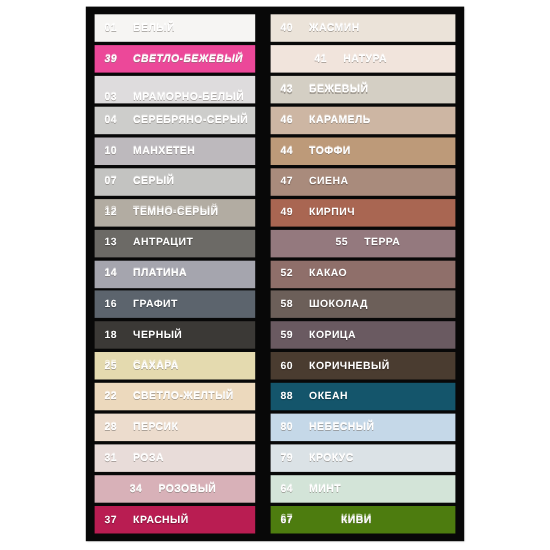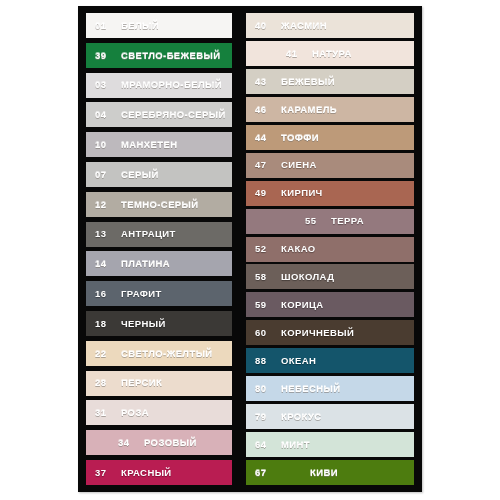--- a/index.html
+++ b/index.html
@@ -80,25 +80,25 @@
 </style>
 </head>
 <body>
 
 <div id="palette-board">
   <div class="palette-column column-left">
       <div class="swatch-row text-light" style="background: rgb(246, 245, 243);">
         <span class="swatch-code">01</span>
         <span class="swatch-name">БЕЛЫЙ</span>
       </div>
-      <div class="swatch-row text-light" style="background: #15803d;">
+      <div class="swatch-row text-light" style="background: #ec4899; font-style: italic;">
         <span class="swatch-code">39</span>
         <span class="swatch-name">СВЕТЛО-БЕЖЕВЫЙ</span>
       </div>
-      <div class="swatch-row text-light" style="background: rgb(222, 220, 221);">
+      <div class="swatch-row text-light" style="background: rgb(222, 220, 221); align-items: flex-end;">
         <span class="swatch-code">03</span>
         <span class="swatch-name">МРАМОРНО-БЕЛЫЙ</span>
       </div>
       <div class="swatch-row text-light" style="background: rgb(205, 205, 203);">
         <span class="swatch-code">04</span>
         <span class="swatch-name">СЕРЕБРЯНО-СЕРЫЙ</span>
       </div>
       <div class="swatch-row text-light" style="background: rgb(189, 185, 189);">
         <span class="swatch-code">10</span>
         <span class="swatch-name">МАНХЕТЕН</span>
@@ -119,20 +119,24 @@
         <span class="swatch-code">14</span>
         <span class="swatch-name">ПЛАТИНА</span>
       </div>
       <div class="swatch-row text-dark" style="background: rgb(92, 100, 109);">
         <span class="swatch-code">16</span>
         <span class="swatch-name">ГРАФИТ</span>
       </div>
       <div class="swatch-row text-dark" style="background: rgb(59, 57, 54);">
         <span class="swatch-code">18</span>
         <span class="swatch-name">ЧЕРНЫЙ</span>
+      </div>
+      <div class="swatch-row text-light" style="background: rgb(228, 218, 175);">
+        <span class="swatch-code">25</span>
+        <span class="swatch-name">САХАРА</span>
       </div>
       <div class="swatch-row text-light" style="background: rgb(236, 217, 189);">
         <span class="swatch-code">22</span>
         <span class="swatch-name">СВЕТЛО-ЖЕЛТЫЙ</span>
       </div>
       <div class="swatch-row text-light" style="background: rgb(236, 220, 205);">
         <span class="swatch-code">28</span>
         <span class="swatch-name">ПЕРСИК</span>
       </div>
       <div class="swatch-row text-light" style="background: rgb(232, 220, 217);">

